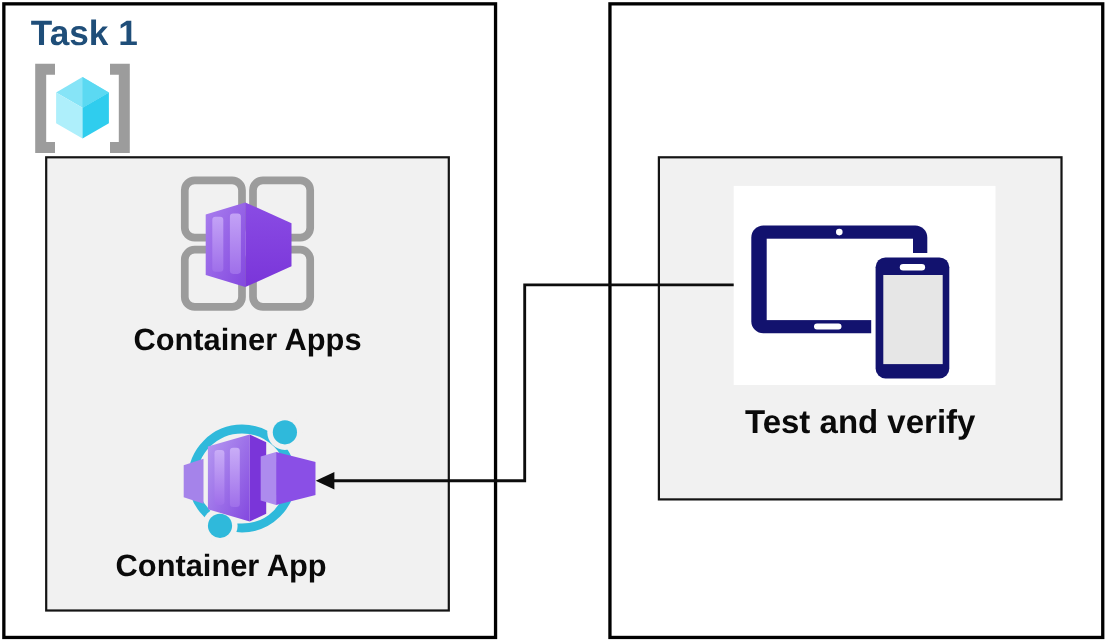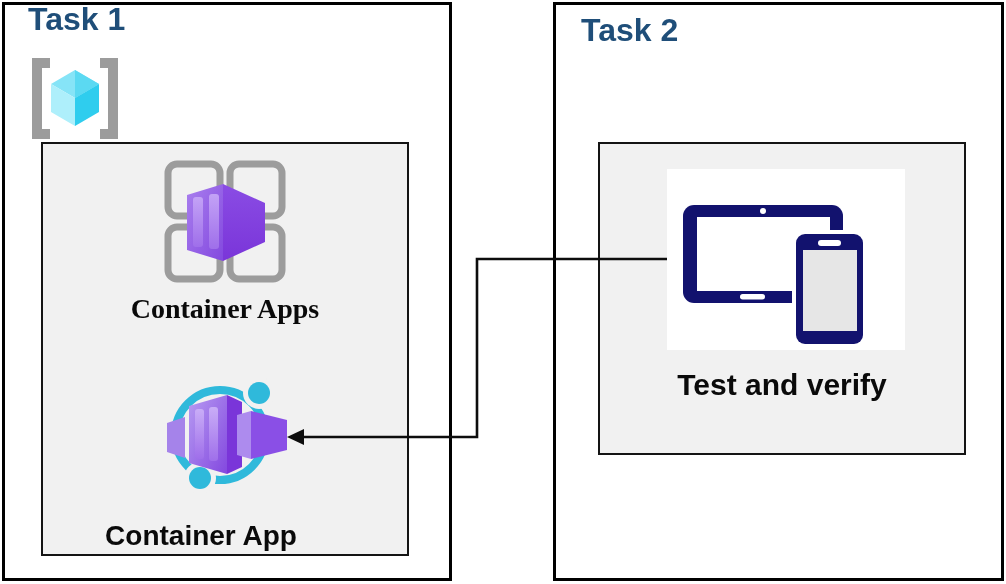--- a/index.html
+++ b/index.html
@@ -31,44 +31,44 @@
   .task-box.t1{left:2px;top:2px;width:450px;height:579px;}
   .task-box.t2{left:553px;top:2px;width:451px;height:579px;}
   .task-title{
     position:absolute;
     font-size:32px;
     font-weight:700;
     color:var(--title-navy);
     letter-spacing:0px;
     white-space:nowrap;
   }
-  .task-title.t1{left:28px;top:1px;}
+  .task-title.t1{left:28px;top:12px;}
   .task-title.t2{left:581px;top:12px;}
   .inner-box{
     position:absolute;
     background:var(--box-bg);
     border:2.5px solid #141414;
   }
   .inner-box.env{left:41px;top:142px;width:368px;height:414px;}
   .inner-box.test{left:598px;top:142px;width:368px;height:313px;}
   .abs{position:absolute;}
   .rg-icon{left:28px;top:57px;width:94px;height:83px;}
   .rg-label{
     left:132px;top:79px;
     font-size:33px;font-weight:700;color:var(--text-black);
     white-space:nowrap;
   }
   .env-icon{left:163px;top:158px;width:124px;height:127px;}
   .caption{
     font-weight:700;color:var(--text-black);
     text-align:center;
   }
-  .env-caption{left:41px;top:291px;width:368px;font-size:28px;line-height:35px;font-family:Liberation Serif, serif;}
+  .env-caption{left:41px;top:291px;width:368px;font-size:28px;line-height:35px;}
   .app-icon{left:163px;top:374px;width:124px;height:122px;}
-  .app-caption{left:41px;top:520px;width:320px;font-size:28px;}
+  .app-caption{left:41px;top:499px;width:320px;font-size:28px;}
   .device-plate{
     left:667px;top:169px;width:238px;height:181px;
     background:#ffffff;
   }
   .device-icon{left:0;top:0;width:238px;height:181px;}
   .test-caption{left:598px;top:368px;width:368px;font-size:30px;}
   .connector{
     position:absolute;left:0;top:0;width:1006px;height:584px;
     pointer-events:none;z-index:10;
   }
@@ -142,21 +142,20 @@
     <polygon points="26,32 64,21 64,100 26,89" fill="url(#appFace)"></polygon>
     <polygon points="64,21 79,28 79,93 64,100" fill="#7A35D9"></polygon>
     <rect x="32" y="35" width="9" height="50" rx="3" fill="url(#appStripe)"></rect>
     <rect x="46" y="33" width="9" height="54" rx="3" fill="url(#appStripe)"></rect>
     <polygon points="74,41 88,37 88,85 74,81" fill="#AD8BEE"></polygon>
     <polygon points="88,37 124,46 124,76 88,85" fill="#8A4FE6"></polygon>
   </svg>
   <div class="abs caption app-caption">Container App</div>
 
   <div class="task-box t2"></div>
-  <div class="task-title t2">Task 2</div>
 
   <div class="inner-box test"></div>
 
   <div class="abs device-plate">
     <svg class="abs device-icon" viewBox="0 0 238 181">
       <rect x="16" y="36" width="160" height="98" rx="11" fill="#12126E"></rect>
       <rect x="30" y="48" width="133" height="74" fill="#ffffff"></rect>
       <circle cx="96" cy="42" r="3" fill="#ffffff"></circle>
       <rect x="73" y="125" width="25" height="5.5" rx="2.7" fill="#ffffff"></rect>
       <rect x="125" y="61" width="75" height="118" rx="12" fill="#ffffff"></rect>

